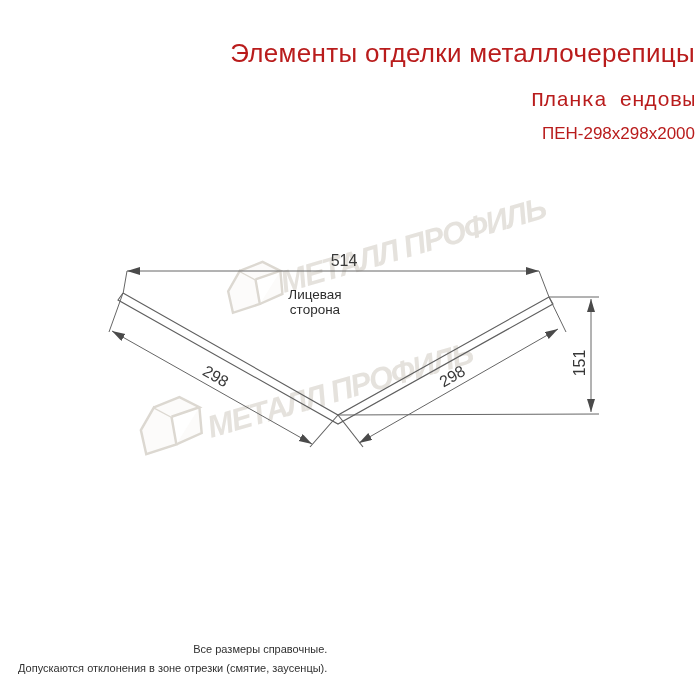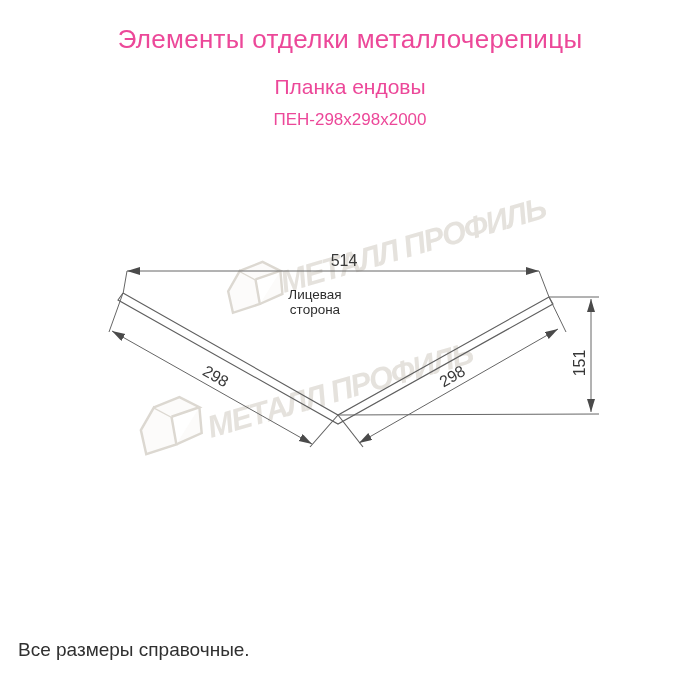--- a/index.html
+++ b/index.html
@@ -2,27 +2,27 @@
 <html><head>
 <meta charset="utf-8">
 <style>
   html,body{margin:0;padding:0;}
   .page{
     position:relative;width:700px;height:700px;background:#ffffff;
     font-family:"Liberation Sans",sans-serif;overflow:hidden;
   }
   .drawing-svg{position:absolute;left:0;top:0;width:700px;height:700px;}
   .header{
-    position:absolute;top:24px;left:5px;width:690px;text-align:center;color:#ec4899;
+    position:absolute;top:38px;left:5px;width:690px;text-align:right;color:#b91c1c;
   }
   .title{font-size:26px;font-weight:400;letter-spacing:0.3px;}
-  .subtitle{font-size:21px;font-weight:400;line-height:26px;margin-top:19px;}
+  .subtitle{font-size:21px;font-weight:400;line-height:26px;margin-top:19px;font-family:Liberation Mono, monospace;}
   .product-code{font-size:17px;font-weight:400;margin-top:10px;}
   .footer{
-    position:absolute;left:18px;top:640px;font-size:19px;line-height:19px;color:#303030;text-align:right;
+    position:absolute;left:18px;top:640px;font-size:11px;line-height:19px;color:#303030;text-align:right;
   }
   .dim-text{font-size:16px;fill:#383838;}
   .face-text{font-size:13.5px;fill:#2e2e2e;}
   .wm-text{font-size:31px;font-weight:bold;font-style:italic;letter-spacing:-1.5px;}
 </style>
 </head>
 <body>
 
 <div class="page">
 
@@ -92,15 +92,16 @@
   </svg>
 
   <div class="header">
     <div class="title">Элементы отделки металлочерепицы</div>
     <div class="subtitle">Планка ендовы</div>
     <div class="product-code">ПЕН-298х298х2000</div>
   </div>
 
   <div class="footer">
     <div>Все размеры справочные.</div>
+    <div>Допускаются отклонения в зоне отрезки (смятие, заусенцы).</div>
   </div>
 
 </div>
 
 </body></html>

